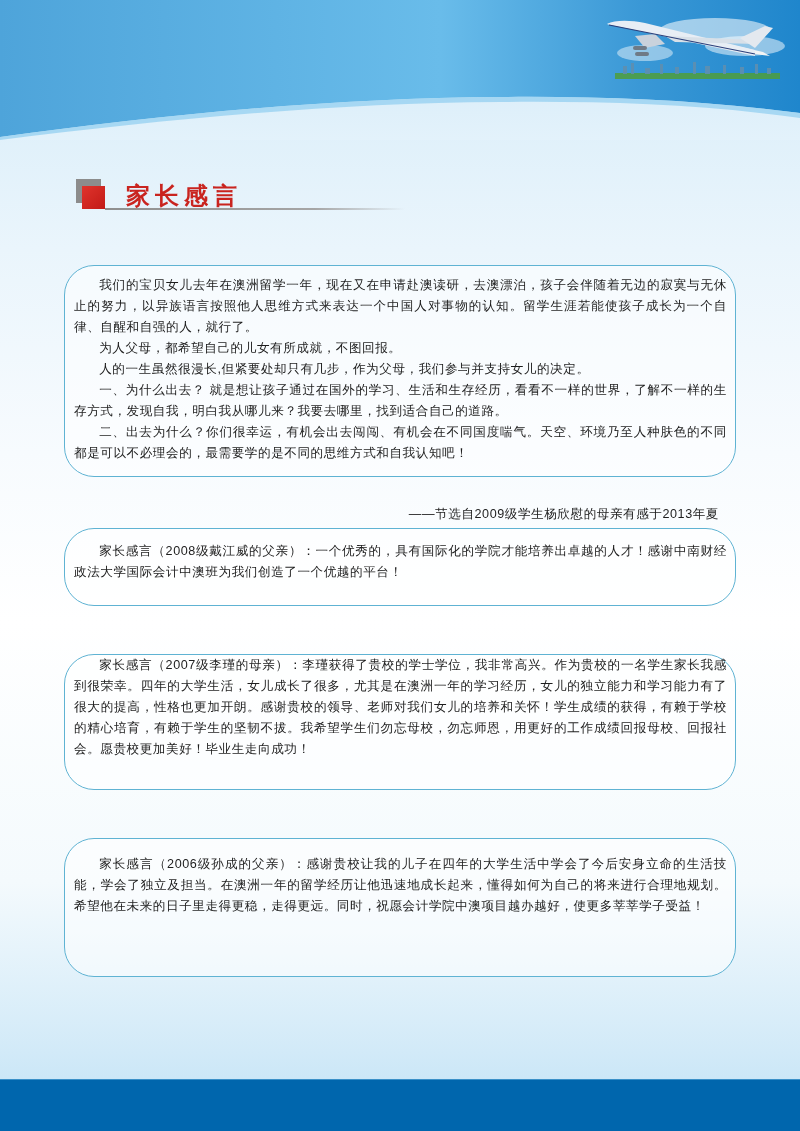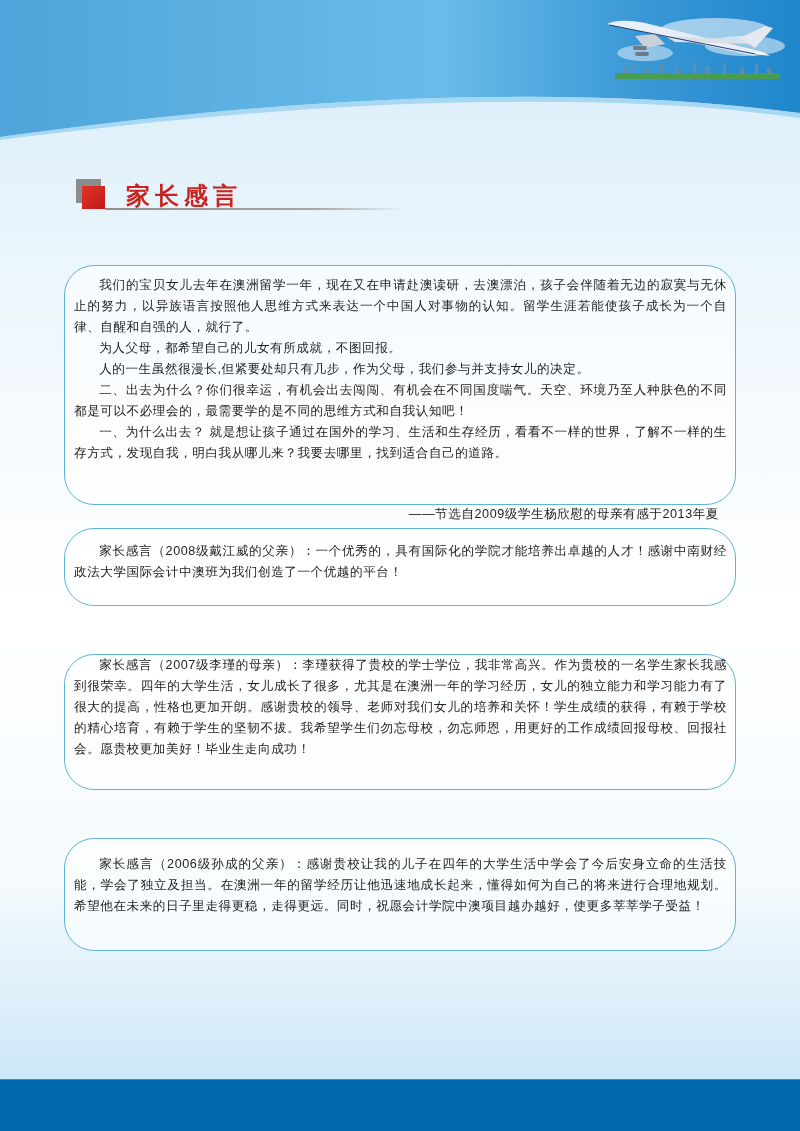--- a/index.html
+++ b/index.html
@@ -51,24 +51,24 @@
       background: rgba(255,255,255,0.55);
       color: #1d1d1d;
       font-family: "Liberation Sans", "DejaVu Sans", sans-serif;
       font-size: 12.6px;
       line-height: 21px;
       padding: 0 8px 0 9px;
       letter-spacing: 0.55px;
     }
     .card p { text-indent: 2em; text-align: justify; }
     .card p.sig { text-indent: 0; text-align: right; padding-right: 8px; margin-top: 40px; }
-    #card-1 { top: 265px; height: 240px; padding-top: 9px; }
+    #card-1 { top: 265px; height: 212px; padding-top: 9px; }
     #card-2 { top: 528px; height: 78px; padding-top: 12px; }
     #card-3 { top: 654px; height: 136px; padding-top: 0; }
-    #card-4 { top: 838px; height: 113px; padding-top: 15px; }
+    #card-4 { top: 838px; height: 139px; padding-top: 15px; }
 
     
     .footer-band {
       position: absolute; left: 0; top: 1079px; width: 800px; height: 52px;
       background: #0066ad;
       border-top: 1px solid #3a90c8;
     }
   </style>
 </head>
 <body>
@@ -127,22 +127,22 @@
   <div class="sq-gray"></div>
   <div class="sq-red"></div>
   <div class="underline"></div>
   <div class="title-text">家长感言</div>
 </div>
 
 <div class="card" id="card-1">
   <p>我们的宝贝女儿去年在澳洲留学一年，现在又在申请赴澳读研，去澳漂泊，孩子会伴随着无边的寂寞与无休止的努力，以异族语言按照他人思维方式来表达一个中国人对事物的认知。留学生涯若能使孩子成长为一个自律、自醒和自强的人，就行了。</p>
   <p>为人父母，都希望自己的儿女有所成就，不图回报。</p>
   <p>人的一生虽然很漫长,但紧要处却只有几步，作为父母，我们参与并支持女儿的决定。</p>
+  <p>一、为什么出去？ 就是想让孩子通过在国外的学习、生活和生存经历，看看不一样的世界，了解不一样的生存方式，发现自我，明白我从哪儿来？我要去哪里，找到适合自己的道路。</p>
   <p>二、出去为什么？你们很幸运，有机会出去闯闯、有机会在不同国度喘气。天空、环境乃至人种肤色的不同都是可以不必理会的，最需要学的是不同的思维方式和自我认知吧！</p>
-  <p>一、为什么出去？ 就是想让孩子通过在国外的学习、生活和生存经历，看看不一样的世界，了解不一样的生存方式，发现自我，明白我从哪儿来？我要去哪里，找到适合自己的道路。</p>
   <p class="sig">——节选自2009级学生杨欣慰的母亲有感于2013年夏</p>
 </div>
 
 <div class="card" id="card-2">
   <p>家长感言（2008级戴江威的父亲）：一个优秀的，具有国际化的学院才能培养出卓越的人才！感谢中南财经政法大学国际会计中澳班为我们创造了一个优越的平台！</p>
 </div>
 
 <div class="card" id="card-3">
   <p>家长感言（2007级李瑾的母亲）：李瑾获得了贵校的学士学位，我非常高兴。作为贵校的一名学生家长我感到很荣幸。四年的大学生活，女儿成长了很多，尤其是在澳洲一年的学习经历，女儿的独立能力和学习能力有了很大的提高，性格也更加开朗。感谢贵校的领导、老师对我们女儿的培养和关怀！学生成绩的获得，有赖于学校的精心培育，有赖于学生的坚韧不拔。我希望学生们勿忘母校，勿忘师恩，用更好的工作成绩回报母校、回报社会。愿贵校更加美好！毕业生走向成功！</p>
 </div>

